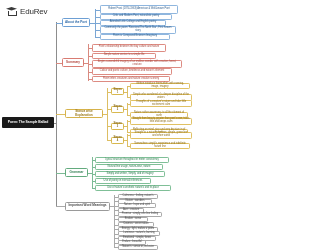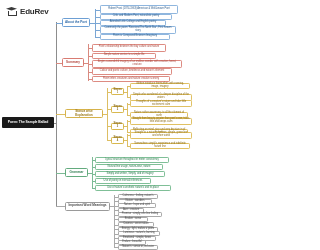--- a/index.html
+++ b/index.html
@@ -9,21 +9,21 @@
     -webkit-font-smoothing:none;
   }
   #canvas{position:relative;width:194px;height:250px;}
 
   
   .logo{position:absolute;left:6px;top:6px;display:flex;align-items:center;gap:3px;}
   .logo-mark{width:11px;height:10px;position:relative;}
   .logo-mark .cap{position:absolute;left:0;top:1px;width:11px;height:4px;background:#3a3a3a;
     clip-path:polygon(50% 0,100% 45%,50% 90%,0 45%);}
   .logo-mark .base{position:absolute;left:2px;top:5px;width:7px;height:4px;border:1.2px solid #3a3a3a;border-top:none;}
-  .logo-text{font-size:8px;font-weight:bold;color:#2f2f2f;letter-spacing:-.2px;}
+  .logo-text{font-size:8px;font-weight:normal;color:#2f2f2f;letter-spacing:-.2px;}
 
   
   .root{
     position:absolute;left:2px;top:117px;width:52px;height:11px;
     background:#1a1a1a;color:#ffffff;border-radius:1px;
     font-size:3.4px;font-weight:bold;letter-spacing:-.05px;
     display:flex;align-items:center;justify-content:center;text-align:center;
     padding:0 2px;box-sizing:border-box;line-height:1.05;
   }
 

